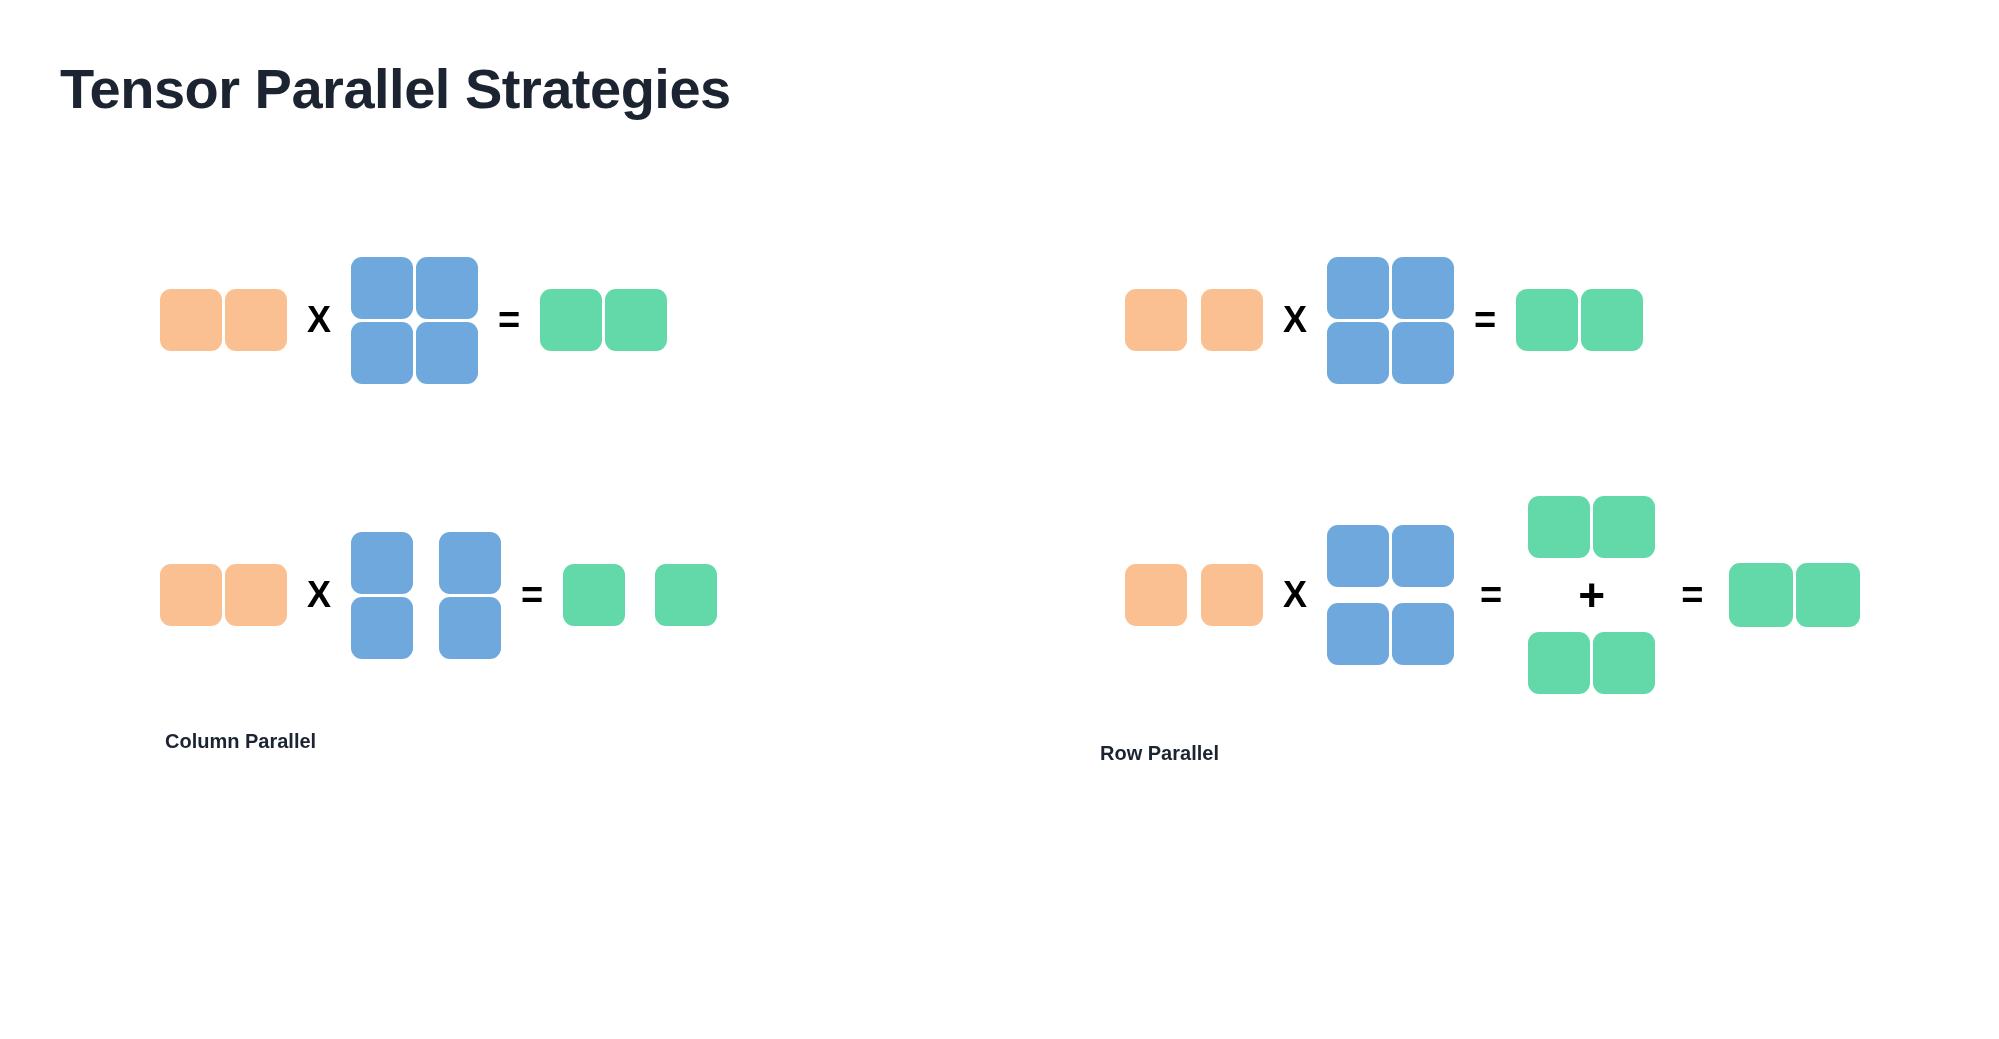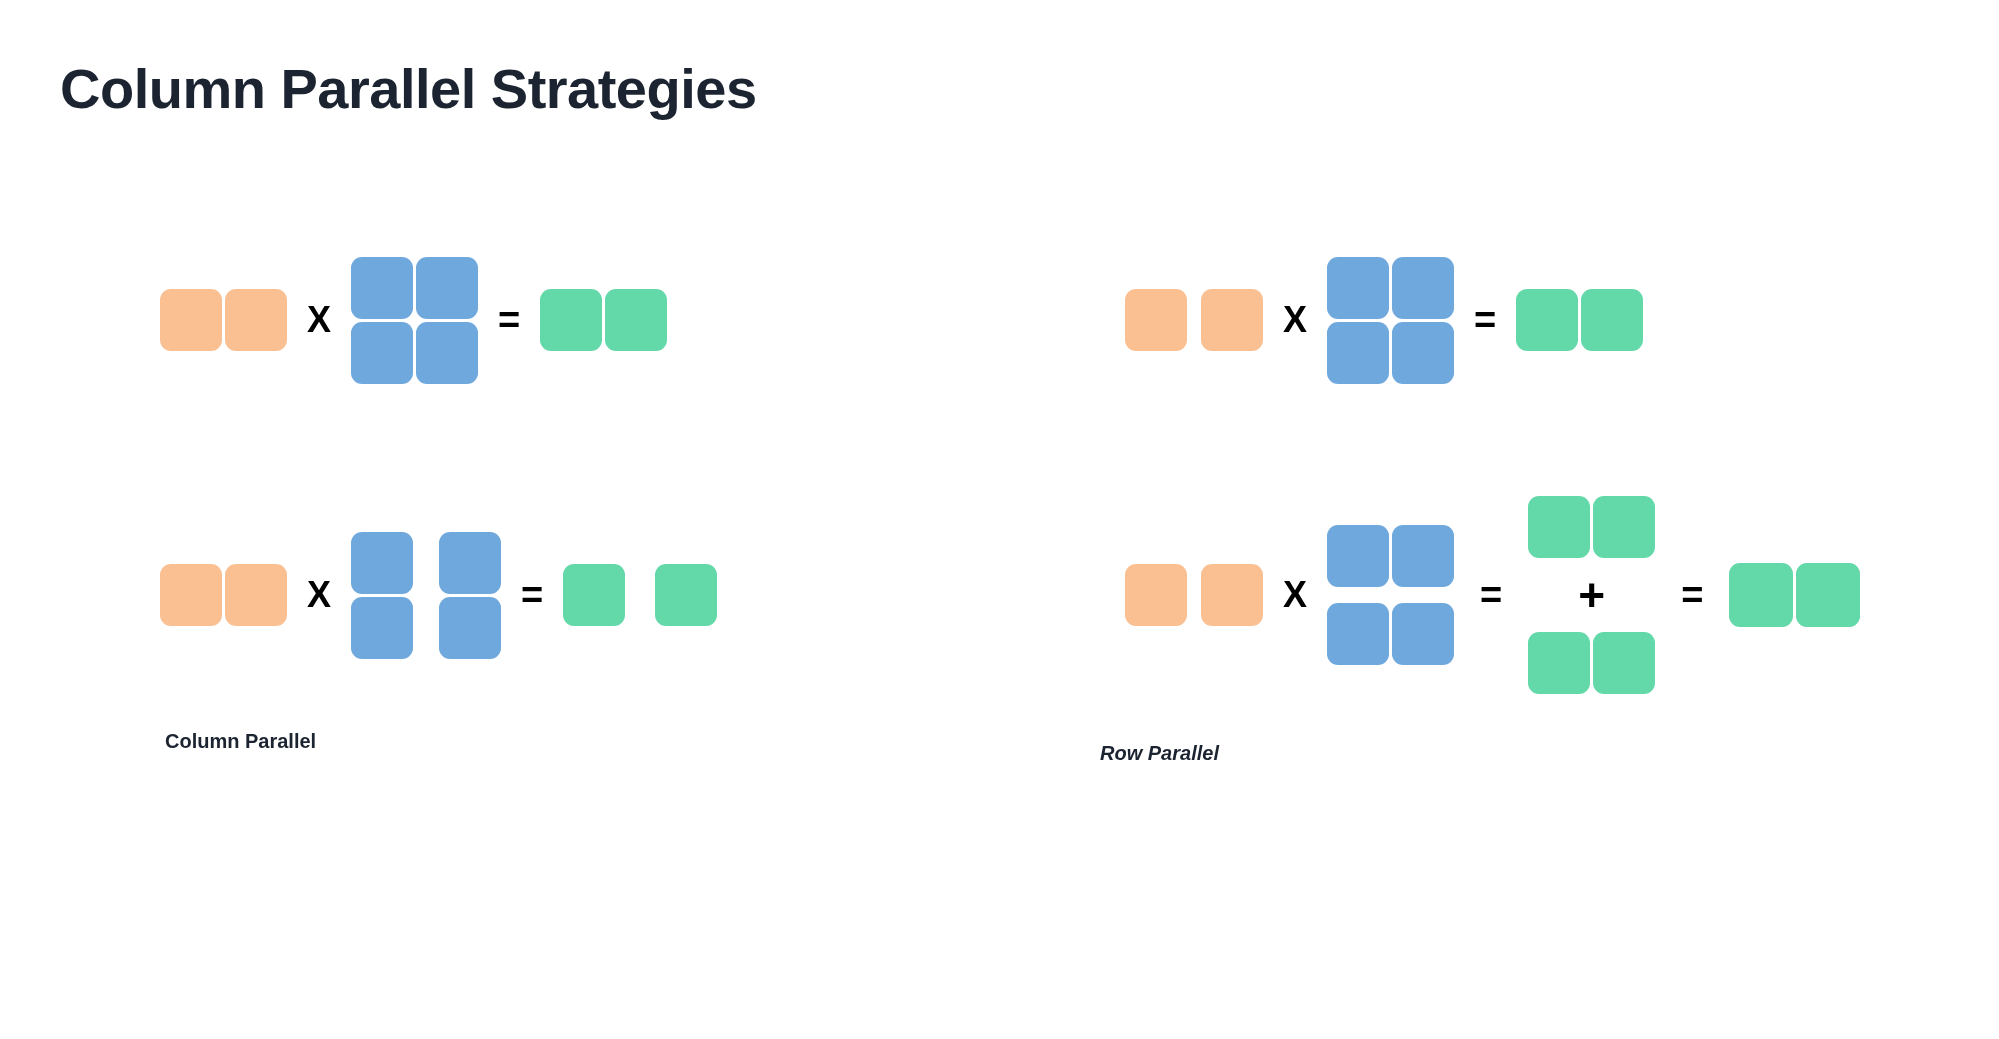--- a/index.html
+++ b/index.html
@@ -118,21 +118,21 @@
     font-weight: bold;
     color: #1b2430;
     white-space: nowrap;
   }
   #label-column-parallel { left: 75px; top: 500px; }
   #label-row-parallel    { left: 50px; top: 512px; }
 </style>
 </head>
 <body style="background: rgb(255, 255, 255);">
 
-<div id="page-title" style="color: rgb(27, 36, 48);">Column Parallel Strategies</div>
+<div id="page-title" style="color: rgb(27, 36, 48);">Tensor Parallel Strategies</div>
 
 <div class="panel" id="panel-column-parallel">
 
   <div class="equation-row" id="eq-column-reference">
 
     <div class="vector joined">
       <div class="cell cell-orange" style="background: rgb(251, 192, 145);"></div>
       <div class="cell cell-orange" style="background: rgb(251, 192, 145);"></div>
     </div>
 
@@ -256,14 +256,14 @@
     </div>
 
     <span class="operator op-equals op-equals-wide" style="color: rgb(0, 0, 0);">=</span>
 
     <div class="vector joined lg">
       <div class="cell cell-green" style="background: rgb(99, 216, 169);"></div>
       <div class="cell cell-green" style="background: rgb(99, 216, 169);"></div>
     </div>
   </div>
 
-  <div class="strategy-label" id="label-row-parallel" style="color: rgb(27, 36, 48); font-style: italic;">Row Parallel</div>
+  <div class="strategy-label" id="label-row-parallel" style="color: rgb(27, 36, 48);">Row Parallel</div>
 </div>
 
 </body></html>

